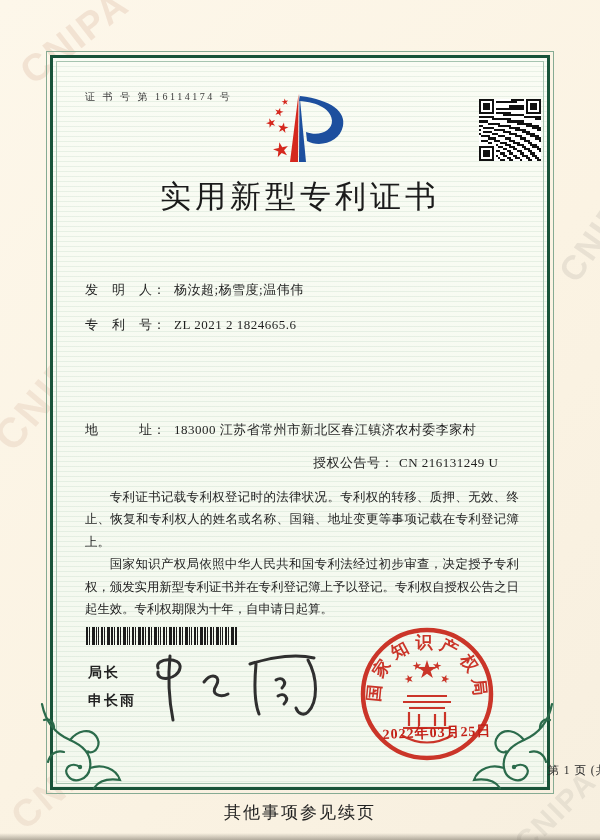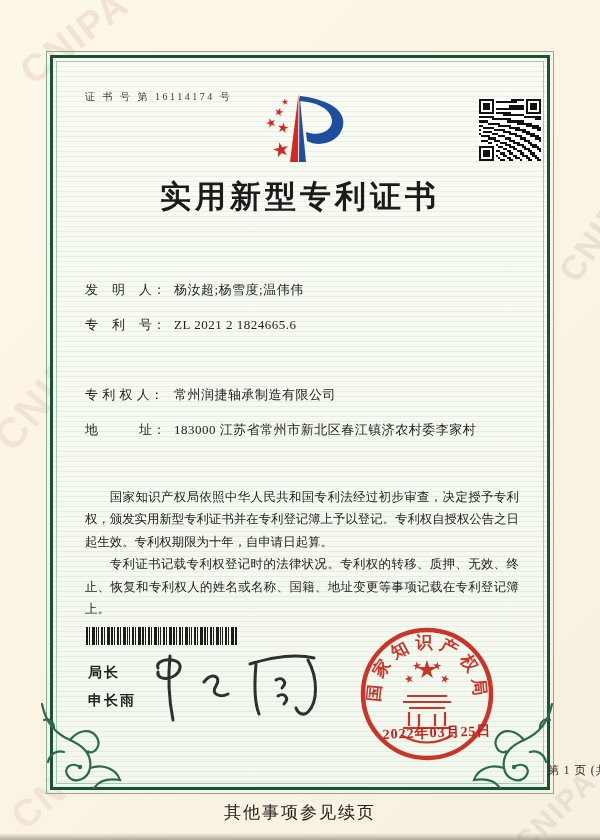--- a/index.html
+++ b/index.html
@@ -22,21 +22,21 @@
   .frame::before{content:"";position:absolute;inset:-7px;border:1px solid #86ab93;}
   .frame::after{content:"";position:absolute;inset:3px;border:1px solid #a6c4b0;}
   .flourish{position:absolute;width:92px;height:92px;}
   
   .cert-no{position:absolute;left:85px;top:90px;font-size:10px;color:#3b3b3b;
            letter-spacing:2.5px;}
   .logo{position:absolute;left:250px;top:86px;width:116px;height:82px;}
   .qr{position:absolute;left:479px;top:99px;width:62px;height:62px;background:#fff;}
   .qr svg{width:100%;height:100%;shape-rendering:crispEdges;}
   .title{position:absolute;left:0;right:0;top:176px;text-align:center;
-         font-size:31px;font-weight:700;color:#1b1b1b;letter-spacing:4px;}
+         font-size:31px;font-weight:400;color:#1b1b1b;letter-spacing:4px;}
   
   .row{position:absolute;left:85px;right:60px;font-size:13px;color:#1f1f1f;
        letter-spacing:.5px;white-space:nowrap;}
   .flabel{display:inline-block;min-width:84px;}
   .fvalue{margin-left:5px;}
   .pair-b{position:absolute;left:228px;top:0;}
   
   .paras{position:absolute;left:85px;top:486px;width:434px;}
   .paras p{margin:0;font-size:12.4px;line-height:22.4px;color:#222;
            text-indent:2em;text-align:justify;}
@@ -422,32 +422,32 @@
   </div>
 
   <div class="title">实用新型专利证书</div>
 
   <div class="row" style="top:281px">
     <span class="flabel">发　明　人：</span><span class="fvalue">杨汝超;杨雪度;温伟伟</span>
   </div>
   <div class="row" style="top:316px">
     <span class="flabel">专　利　号：</span><span class="fvalue">ZL 2021 2 1824665.6</span>
   </div>
-  <div class="row" style="top:386px">
-    <span class="flabel">专 利 权 人：</span><span class="fvalue">常州润捷轴承制造有限公司</span>
-  </div>
   <div class="row" style="top:421px">
     <span class="flabel">地　　　址：</span><span class="fvalue">183000 江苏省常州市新北区春江镇济农村委李家村</span>
   </div>
   <div class="row" style="top:454px">
+    <span class="pair-b">
+      <span>授权公告号：</span><span class="fvalue">CN 216131249 U</span>
+    </span>
   </div>
 
   <div class="paras">
+    <p>专利证书记载专利权登记时的法律状况。专利权的转移、质押、无效、终止、恢复和专利权人的姓名或名称、国籍、地址变更等事项记载在专利登记簿上。</p>
     <p>国家知识产权局依照中华人民共和国专利法经过初步审查，决定授予专利权，颁发实用新型专利证书并在专利登记簿上予以登记。专利权自授权公告之日起生效。专利权期限为十年，自申请日起算。</p>
-    <p>专利证书记载专利权登记时的法律状况。专利权的转移、质押、无效、终止、恢复和专利权人的姓名或名称、国籍、地址变更等事项记载在专利登记簿上。</p>
   </div>
 
   <svg class="barcode" viewBox="0 0 156 18" preserveAspectRatio="none">
     <g fill="#1c1c1c" class="bars">
         <rect x="1" y="0" width="2" height="18"></rect>
         <rect x="4" y="0" width="1" height="18"></rect>
         <rect x="7" y="0" width="3" height="18"></rect>
         <rect x="11" y="0" width="1" height="18"></rect>
         <rect x="13" y="0" width="1" height="18"></rect>
         <rect x="16" y="0" width="2" height="18"></rect>

